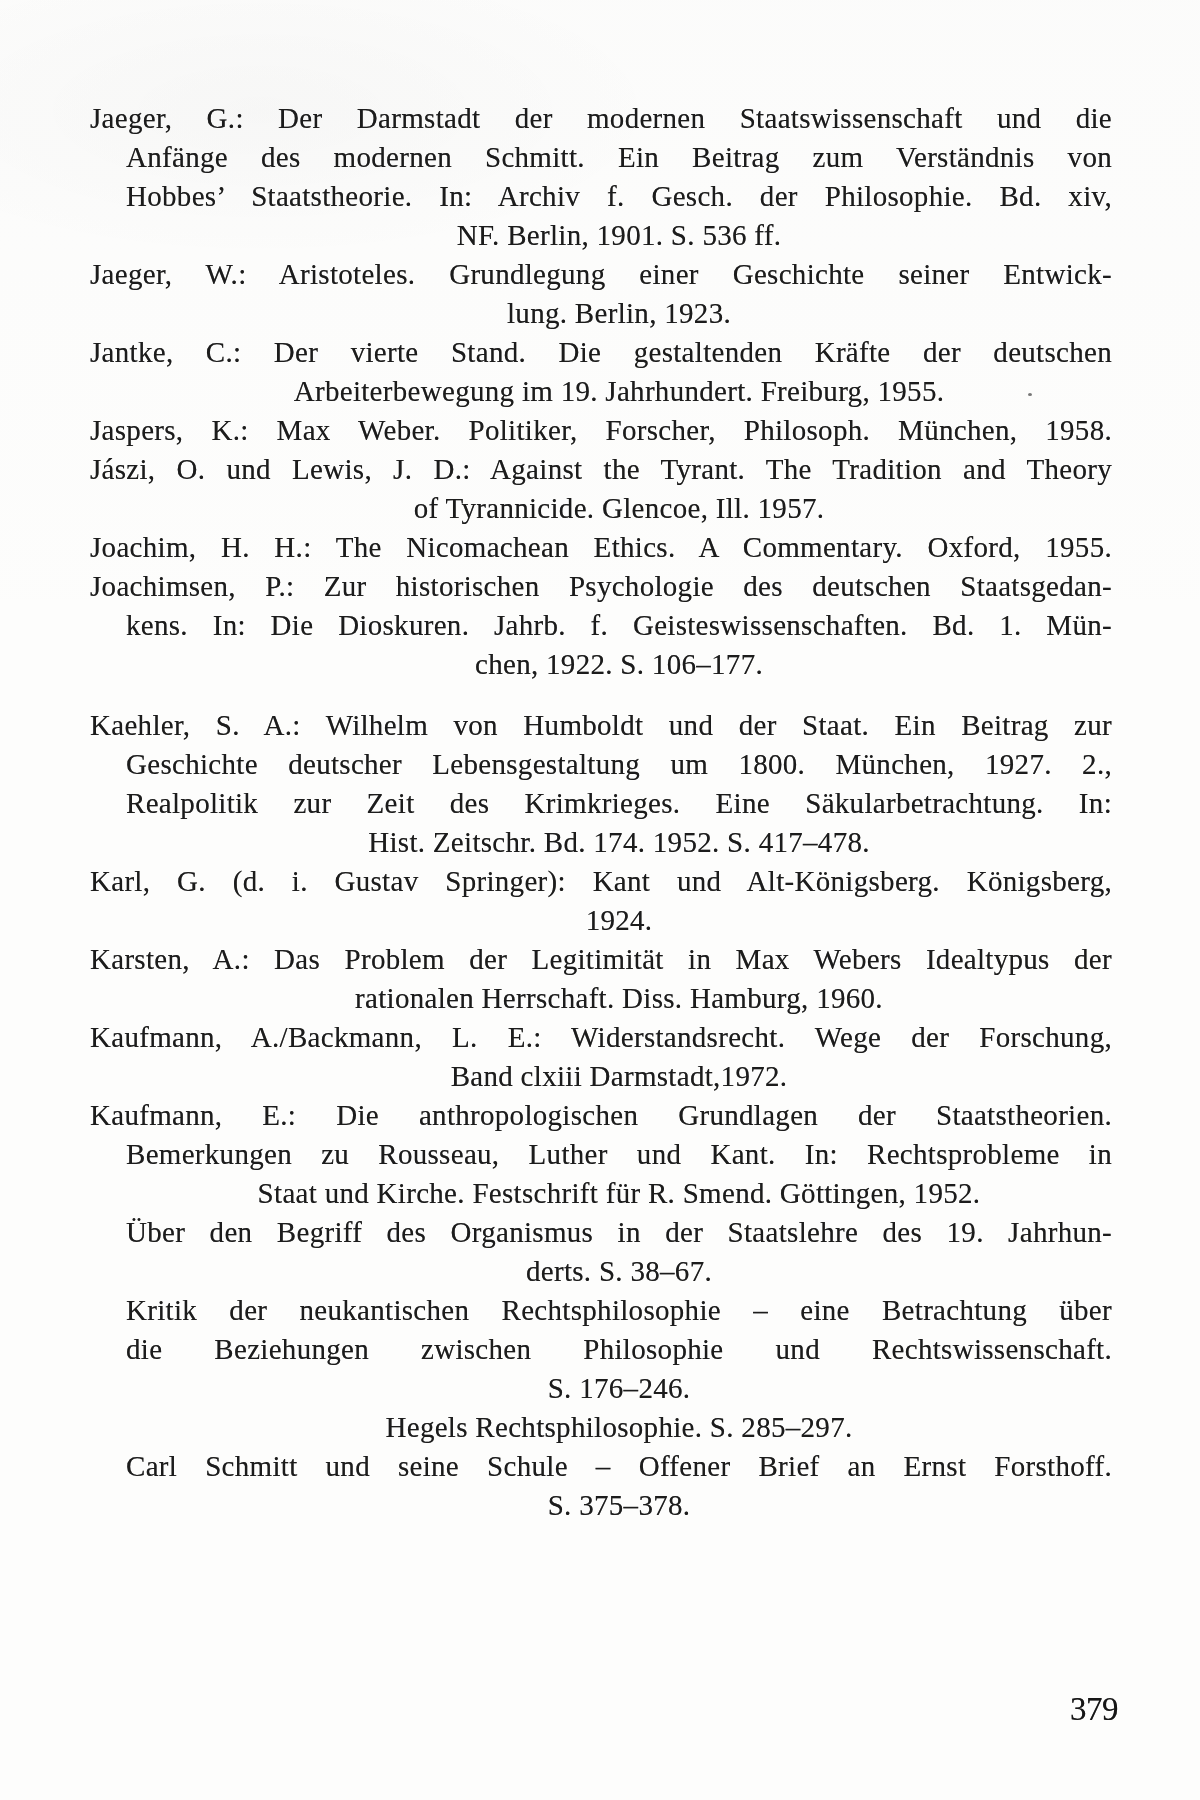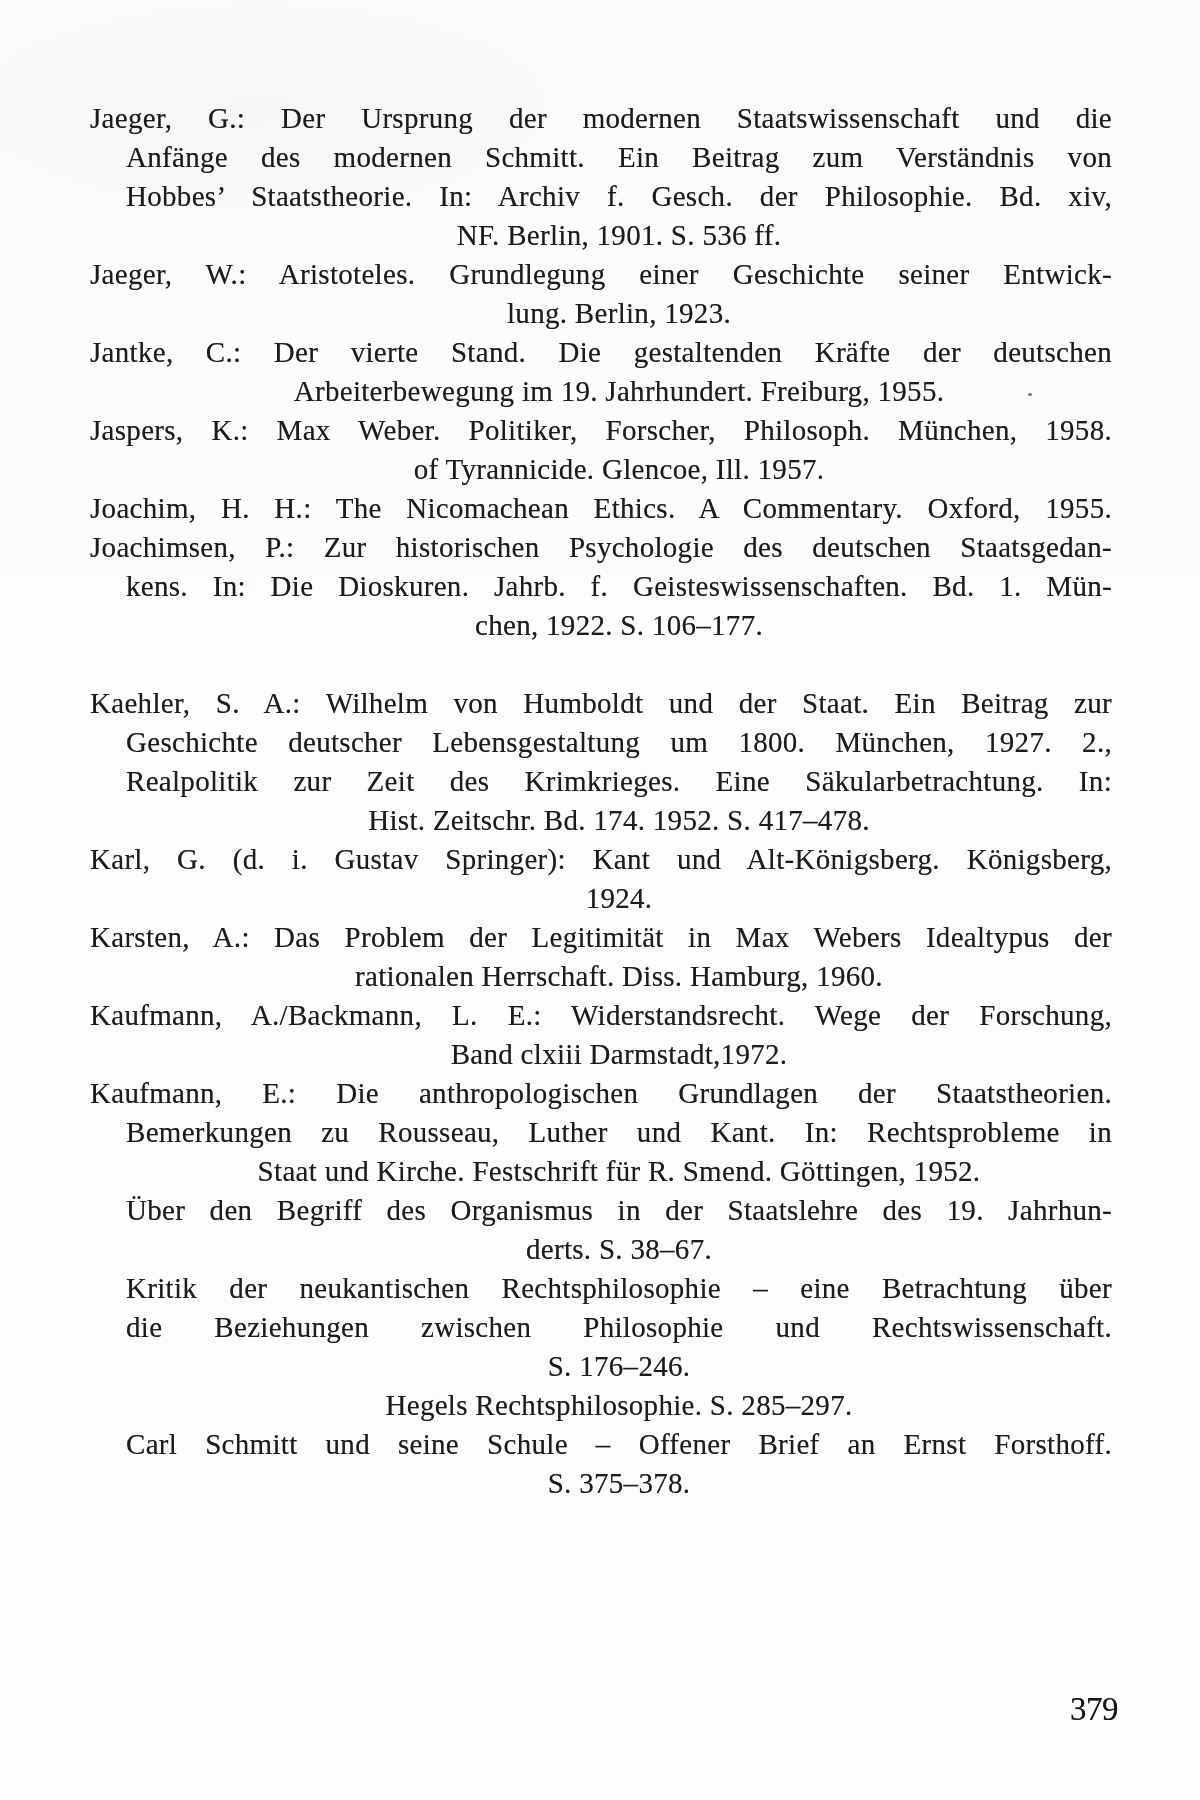--- a/index.html
+++ b/index.html
@@ -29,21 +29,21 @@
     position: absolute;
     left: 90px;
     top: 99px;
     width: 1022px;
     font-size: 29px;
     line-height: 39px;
     letter-spacing: 0.3px;
     text-shadow: 0 0 0.5px rgba(20,20,20,0.55);
   }
 
-  .bib-section + .bib-section { margin-top: 39px; }
+  .bib-section + .bib-section { margin-top: 22px; }
 
   .line { height: 39px; text-align: center; }
   .line.cont { padding-left: 36px; }
   .line.just {
     text-align: justify;
     text-align-last: justify;
     text-justify: inter-word;
   }
 
   .pagenum {
@@ -67,29 +67,30 @@
     opacity: 0.85;
   }
 </style>
 </head>
 <body>
 
 <div class="page">
 
   <div class="textblock">
     <div class="bib-section">
-        <div class="line just">Jaeger, G.: Der Ursprung der modernen Staatswissenschaft und die</div>
+        <div class="line just">Jaeger, G.: Der Darmstadt der modernen Staatswissenschaft und die</div>
         <div class="line cont just">Anfänge des modernen Schmitt. Ein Beitrag zum Verständnis von</div>
         <div class="line cont just">Hobbes’ Staatstheorie. In: Archiv f. Gesch. der Philosophie. Bd. xiv,</div>
         <div class="line cont">NF. Berlin, 1901. S. 536 ff.</div>
         <div class="line just">Jaeger, W.: Aristoteles. Grundlegung einer Geschichte seiner Entwick-</div>
         <div class="line cont">lung. Berlin, 1923.</div>
         <div class="line just">Jantke, C.: Der vierte Stand. Die gestaltenden Kräfte der deutschen</div>
         <div class="line cont">Arbeiterbewegung im 19. Jahrhundert. Freiburg, 1955.</div>
         <div class="line just">Jaspers, K.: Max Weber. Politiker, Forscher, Philosoph. München, 1958.</div>
+        <div class="line just">Jászi, O. und Lewis, J. D.: Against the Tyrant. The Tradition and Theory</div>
         <div class="line cont">of Tyrannicide. Glencoe, Ill. 1957.</div>
         <div class="line just">Joachim, H. H.: The Nicomachean Ethics. A Commentary. Oxford, 1955.</div>
         <div class="line just">Joachimsen, P.: Zur historischen Psychologie des deutschen Staatsgedan-</div>
         <div class="line cont just">kens. In: Die Dioskuren. Jahrb. f. Geisteswissenschaften. Bd. 1. Mün-</div>
         <div class="line cont">chen, 1922. S. 106–177.</div>
       </div>
     <div class="bib-section">
         <div class="line just">Kaehler, S. A.: Wilhelm von Humboldt und der Staat. Ein Beitrag zur</div>
         <div class="line cont just">Geschichte deutscher Lebensgestaltung um 1800. München, 1927. 2.,</div>
         <div class="line cont just">Realpolitik zur Zeit des Krimkrieges. Eine Säkularbetrachtung. In:</div>

